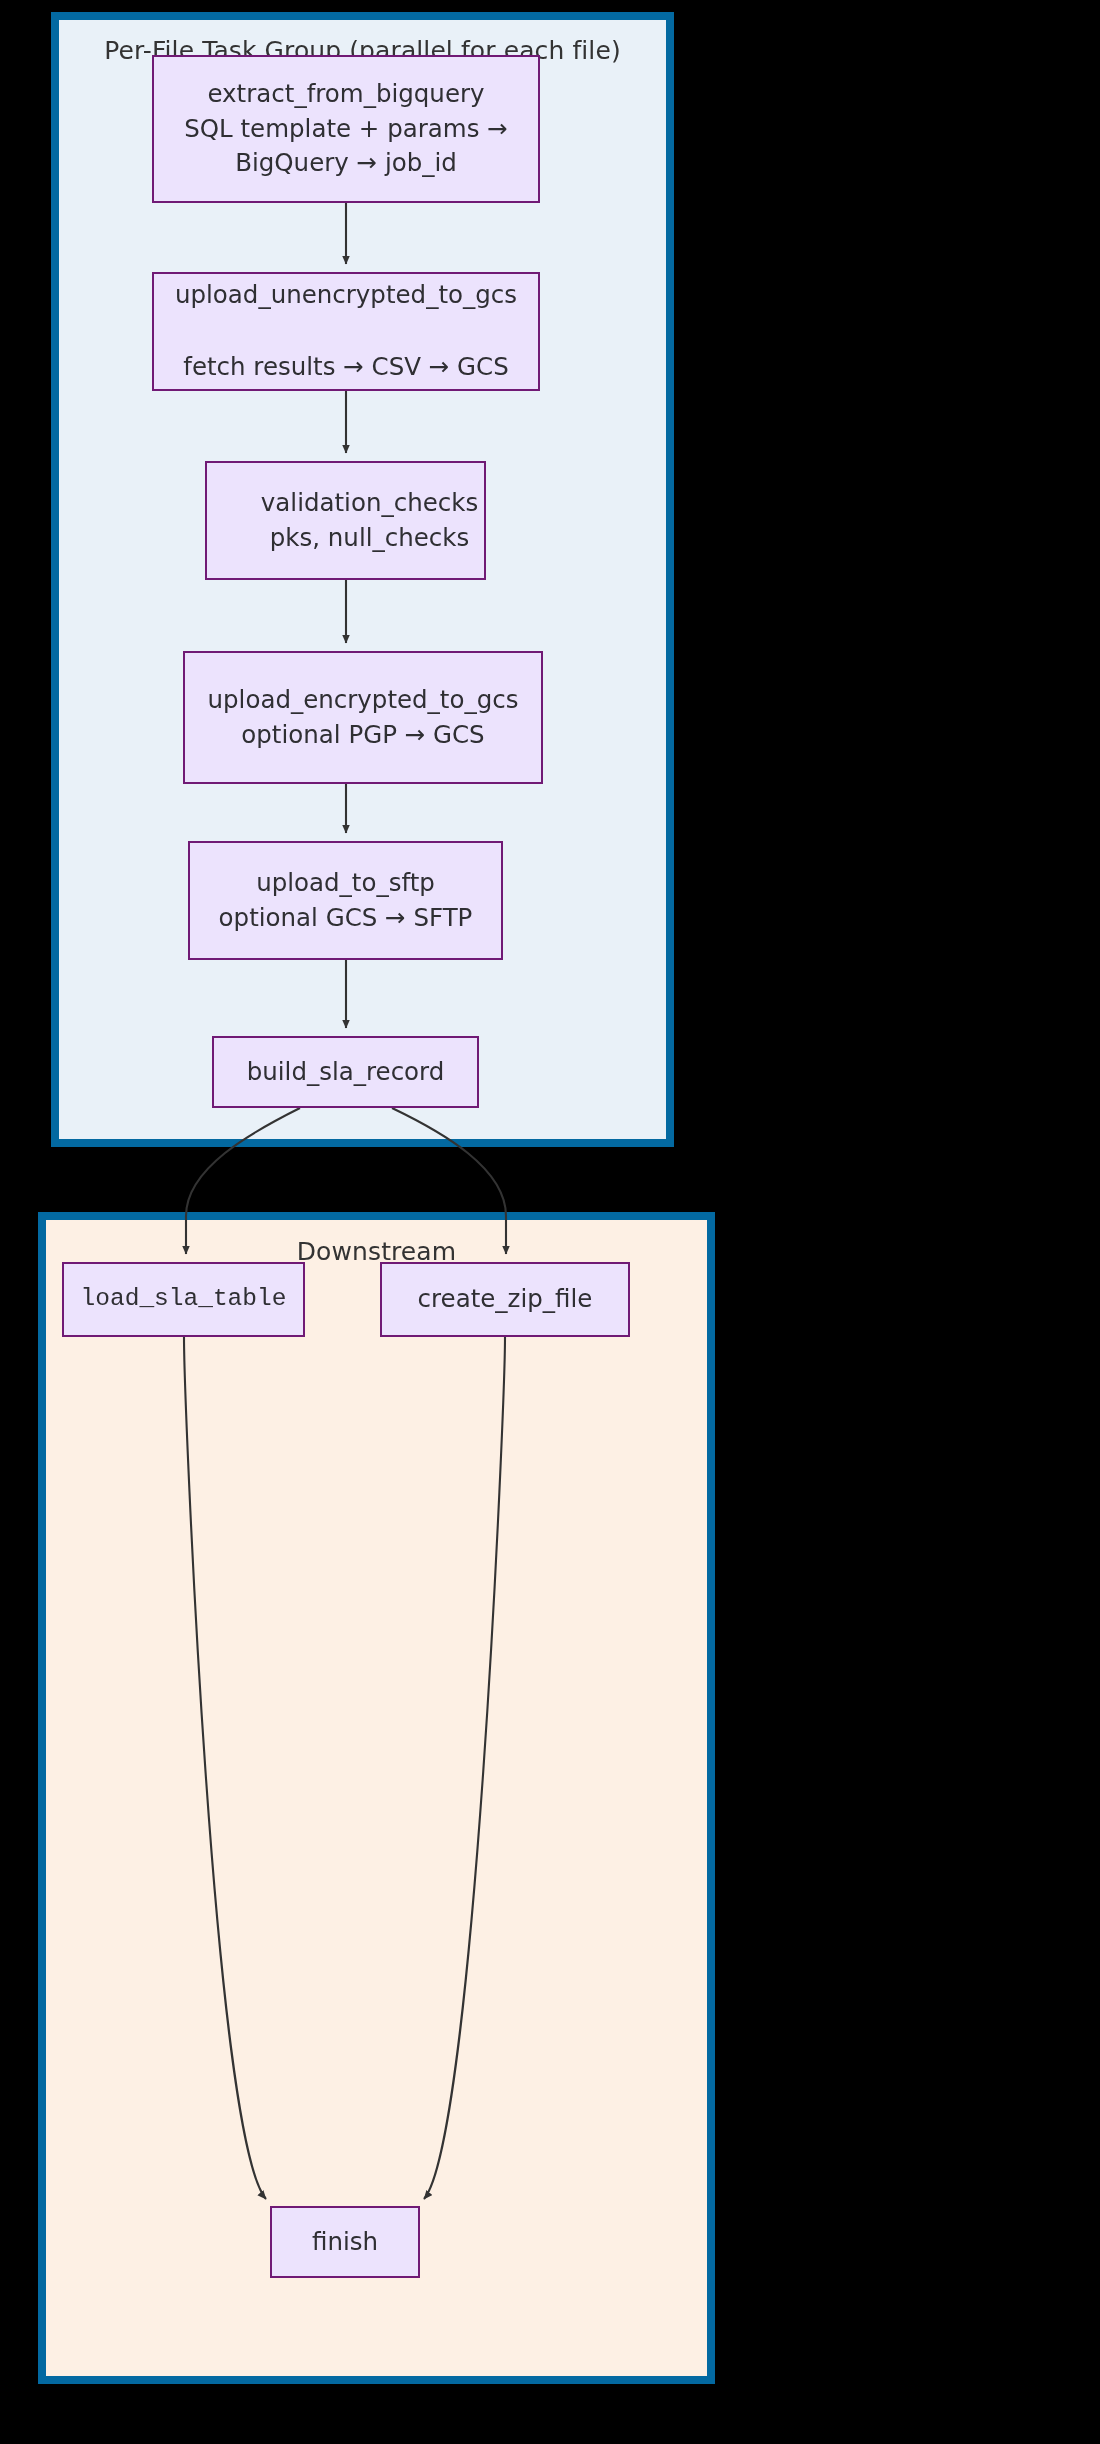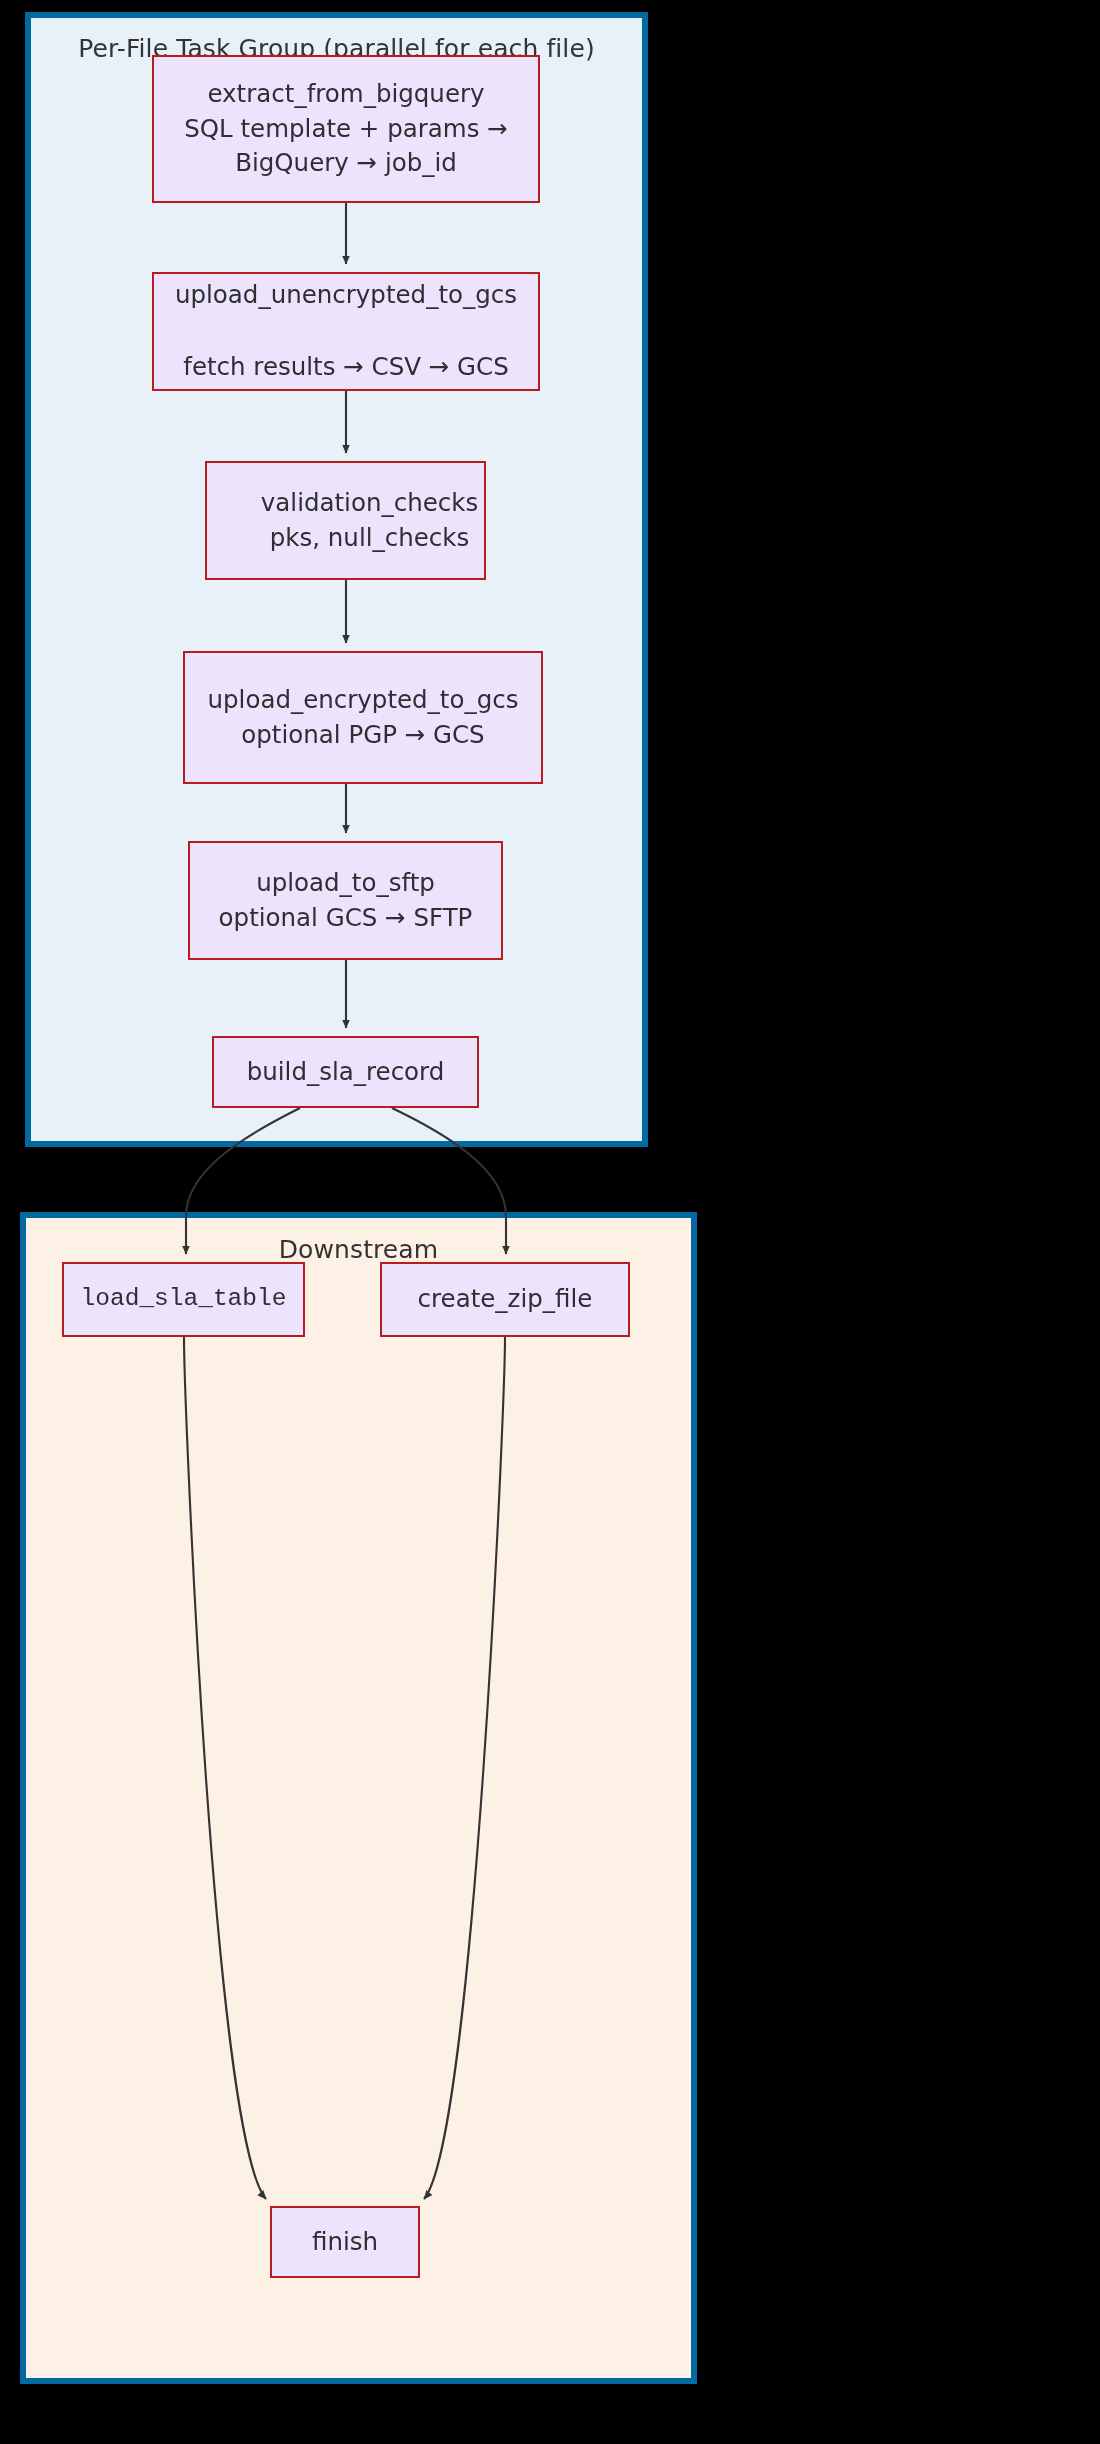--- a/index.html
+++ b/index.html
@@ -2,32 +2,32 @@
 <html><head>
 <meta charset="utf-8">
 <style>
   html,body{margin:0;padding:0;background:#000;}
   body{width:1100px;height:2444px;position:relative;overflow:hidden;
        font-family:"DejaVu Sans","Liberation Sans",sans-serif;}
 
   #stage{position:absolute;left:0;top:0;width:1100px;height:2444px;background:#000;}
 
   
-  .subgraph{position:absolute;box-sizing:border-box;border:6px solid #0369a1;}
+  .subgraph{position:absolute;box-sizing:border-box;border:8px solid #0369a1;margin-left:26px;}
   #sg-taskgroup{left:25px;  top:12px;   width:623px;  height:1135px; background:#e9f1f8;}
-  #sg-downstream{left:20px;  top:1212px; width:677px;  height:1172px; background:#fdf0e4;}
+  #sg-downstream{left:12px;  top:1212px; width:677px;  height:1172px; background:#fdf0e4;}
 
   .sg-title{position:absolute;left:0;width:100%;text-align:center;
             font-size:25px;color:#333333;letter-spacing:.1px;white-space:nowrap;}
   #sg-taskgroup .sg-title{top:16px;}
   #sg-downstream .sg-title{top:17px;}
 
   
   .node{position:absolute;box-sizing:border-box;
-        background:#ece3fd;border:2px solid #b91c1c;
+        background:#ece3fd;border:2px solid #701a75;
         display:flex;flex-direction:column;align-items:center;justify-content:center;
         color:#2f2f33;font-size:24.5px;line-height:1.42;text-align:center;}
   .node .ln{display:block;white-space:nowrap;}
 
   #n-extract   {left:152px; top:55px;   width:388px; height:148px;}
   #n-uploadun  {left:152px; top:272px;  width:388px; height:119px;gap:37px;}
   #n-validation{left:205px; top:461px;  width:281px; height:119px;padding-left:48px;}
   #n-uploadenc {left:183px; top:651px;  width:360px; height:133px;}
   #n-sftp      {left:188px; top:841px;  width:315px; height:119px;}
   #n-buildsla  {left:212px; top:1036px; width:267px; height:72px;}

